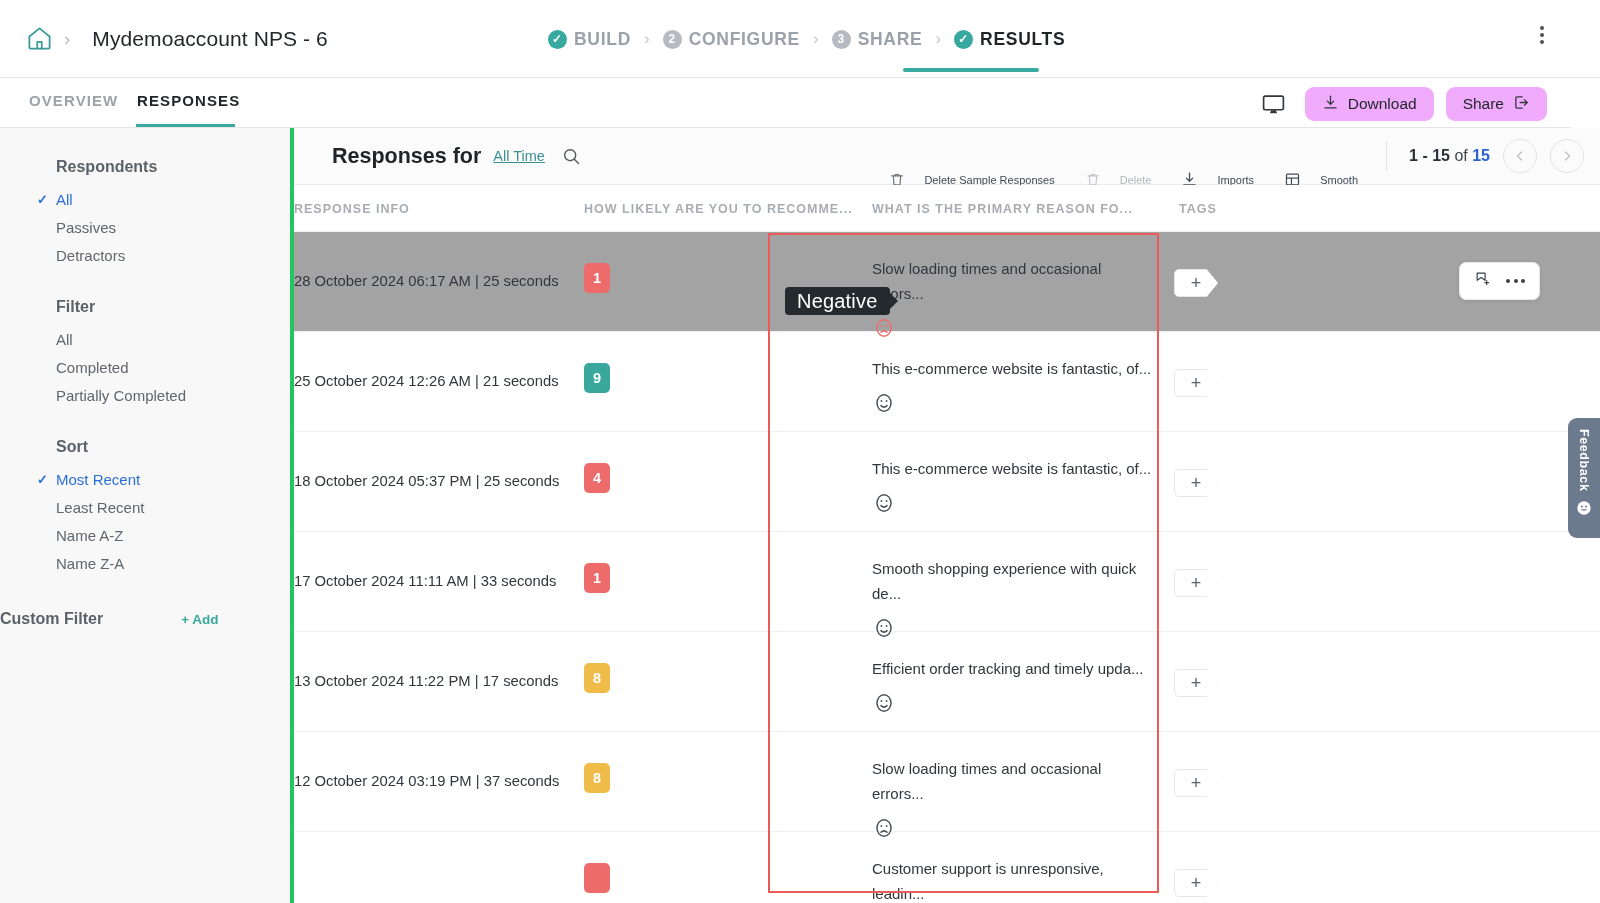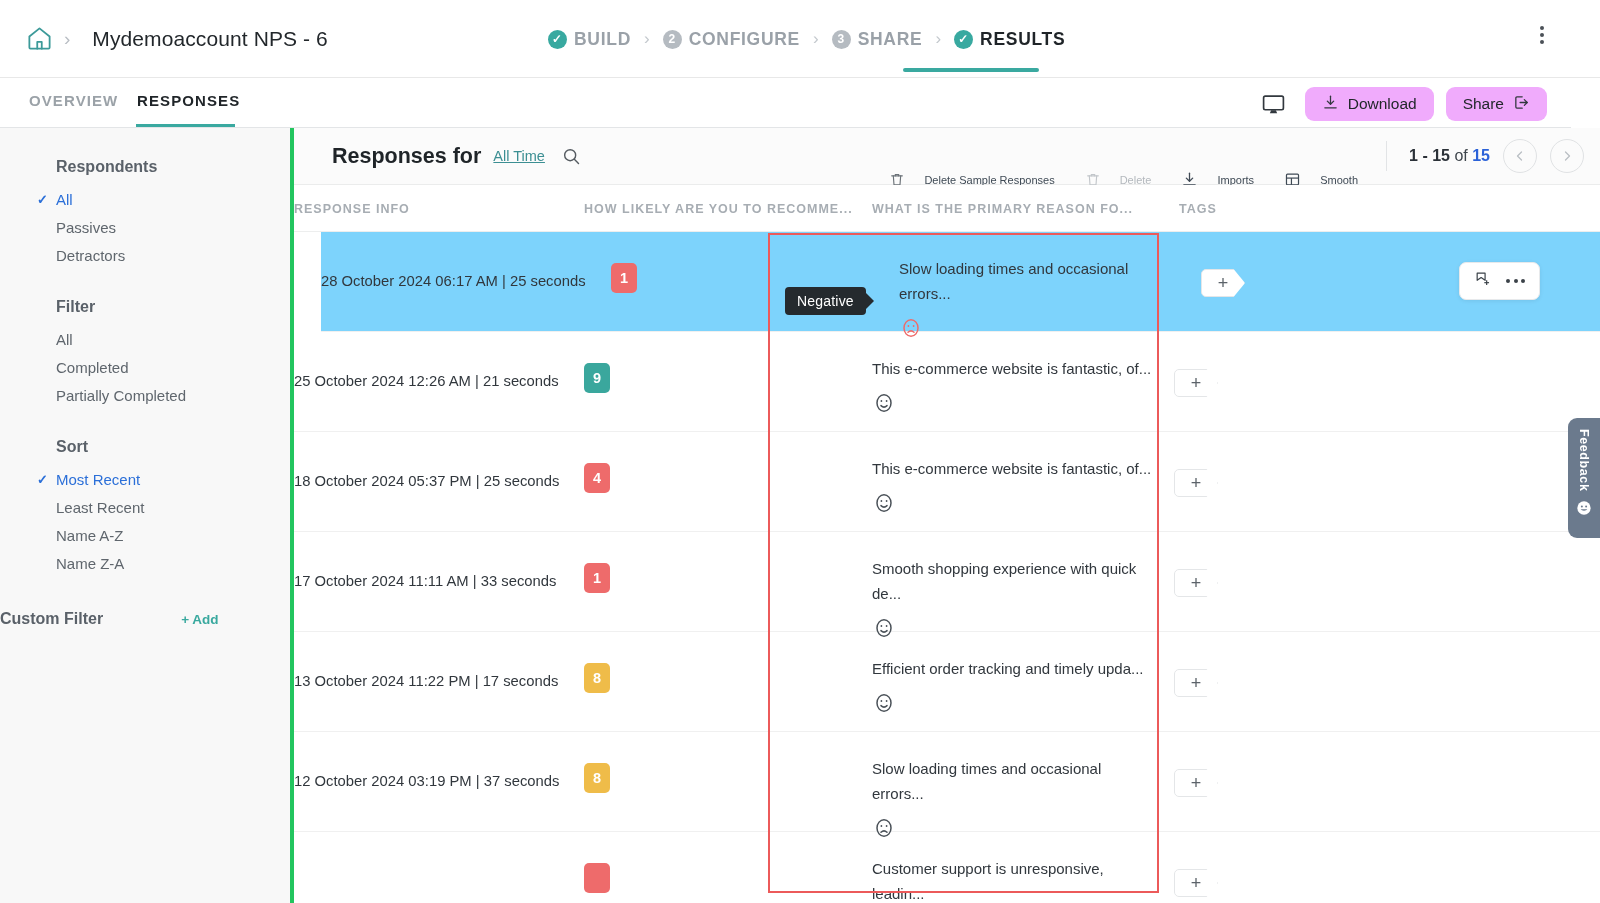--- a/index.html
+++ b/index.html
@@ -82,21 +82,21 @@
   .pg-arrow { width:34px; height:34px; border-radius:50%; border:1px solid #e0e2e4; display:flex; align-items:center; justify-content:center; margin-left:13px; color:#b9bec3; cursor:pointer; font-size:15px; }
 
   
   .table-wrap { position:absolute; top:185px; left:294px; width:1306px; height:718px; background:#fff; overflow:hidden; }
   .thead { height:47px; border-bottom:1px solid #edeeee; position:relative; background:#fff; }
   .th { position:absolute; top:17px; font-size:12.5px; letter-spacing:1px; color:#a7adb3; font-weight:700; white-space:nowrap; }
   .th.c1 { left:0px; }   .th.c2 { left:290px; }
   .th.c3 { left:578px; } .th.c4 { left:885px; }
 
   .row { position:relative; height:100px; border-bottom:1px solid #f0f0f0; }
-  .row.hl { background:#7dd3fc;margin-left:27px; }
+  .row.hl { background:#a3a3a3; }
   .cell-date { position:absolute; left:0px; top:41px; font-size:14.8px; color:#31373d; white-space:nowrap; }
   .chip {
     position:absolute; left:290px; top:31px; width:26px; height:30px; border-radius:5px;
     color:#fff; font-size:14.5px; font-weight:700; display:flex; align-items:center; justify-content:center;
   }
   .cell-reason { position:absolute; left:578px; top:24px; width:282px; font-size:15px; color:#31373d; line-height:25px; }
   .senti { margin-top:10px; }
   .tagbtn {
     position:absolute; left:880px; top:37px; width:44px; height:28px; background:#fff;
     border:1px solid #e4e6e8; border-top-left-radius:5px; border-bottom-left-radius:5px;
@@ -114,21 +114,21 @@
 
   
   .annot {
     position:absolute; left:768px; top:233px; width:391px; height:660px;
     border:2px solid #ec5a5a; pointer-events:none; z-index:30;
   }
 
   
   .tooltip {
     position:absolute; left:785px; top:287px; height:28px; background:#252a2e; color:#fff;
-    font-size:14px; display:flex; align-items:center; padding:0 12px 0 12px;
+    font-size:20px; display:flex; align-items:center; padding:0 12px 0 12px;
     border-radius:4px; z-index:40; letter-spacing:.2px;
   }
   .tooltip::after {
     content:""; position:absolute; right:-8px; top:5px; width:0; height:0;
     border-top:9px solid transparent; border-bottom:9px solid transparent; border-left:9px solid #252a2e;
   }
 
   
   .feedback {
     position:absolute; right:0; top:418px; width:32px; height:120px; background:#6b7a8d;

